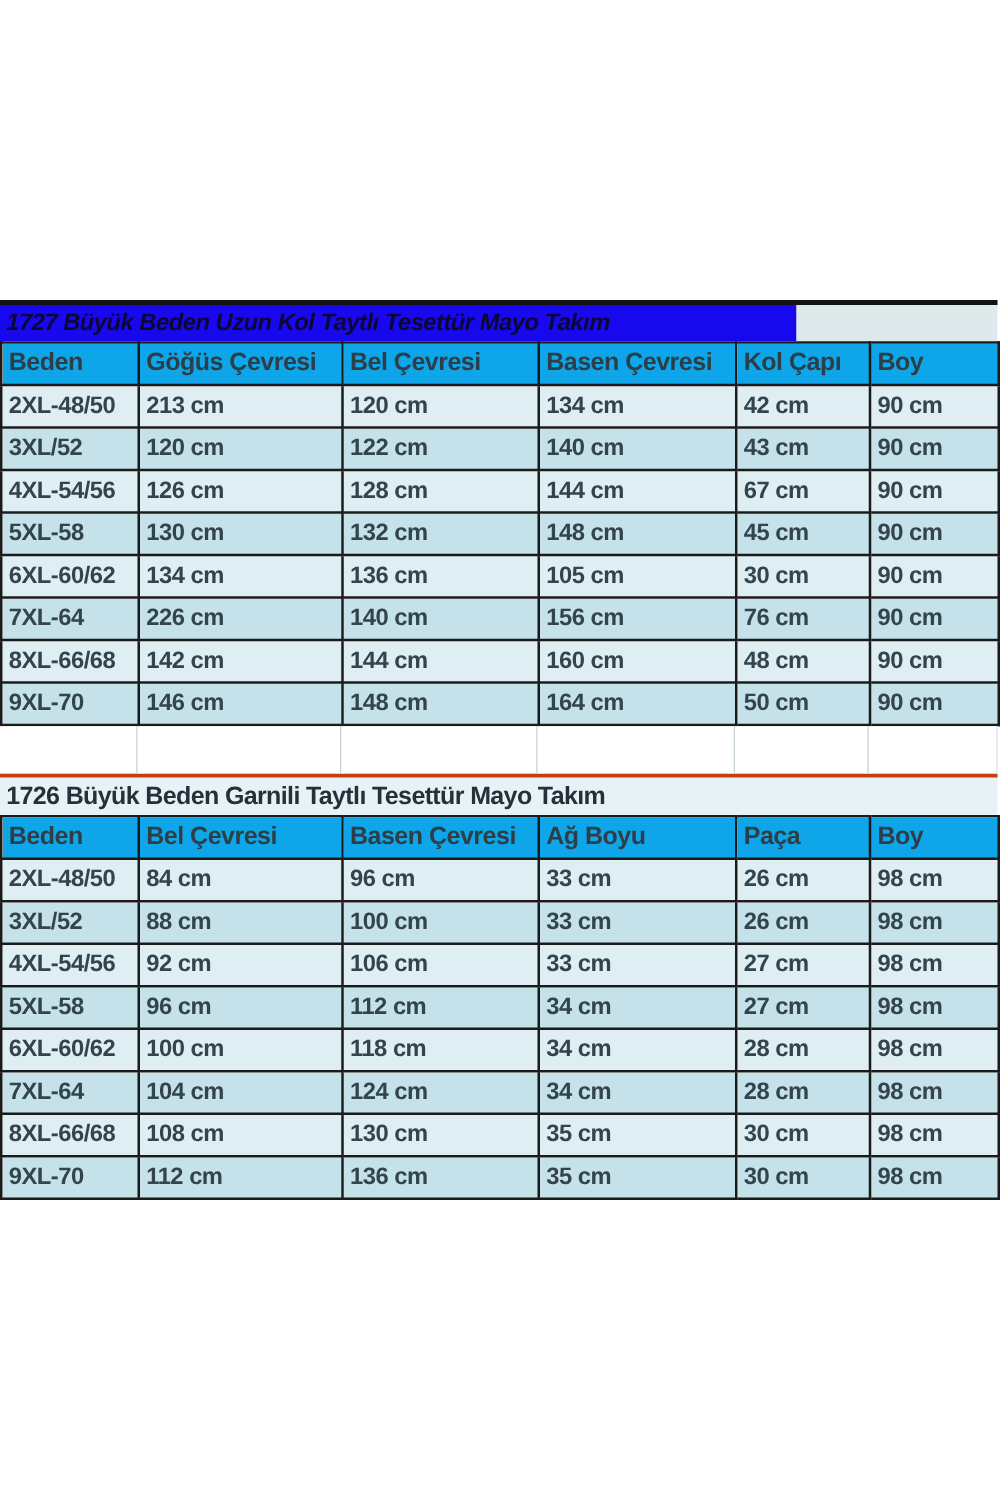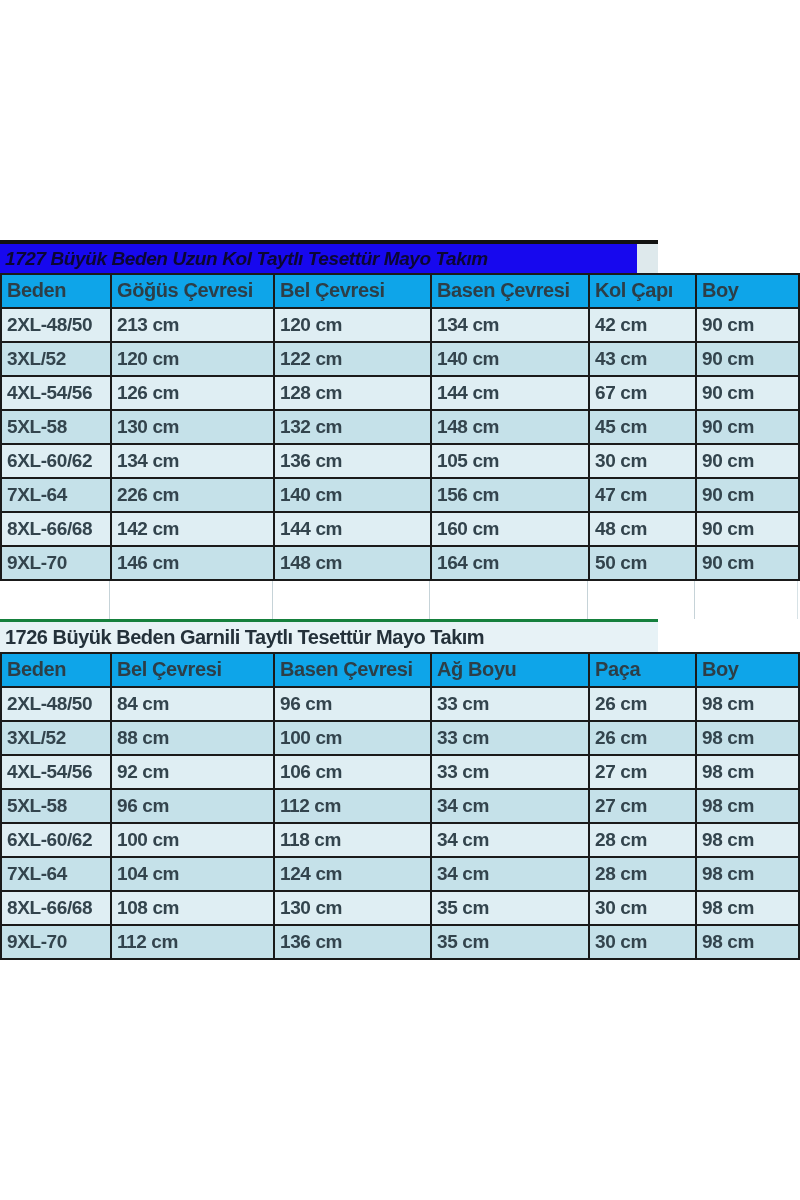--- a/index.html
+++ b/index.html
@@ -7,36 +7,36 @@
   body {
     width:800px; height:1200px;
     font-family:"Liberation Sans", sans-serif;
     position:relative; overflow:hidden;
   }
   .canvas { position:absolute; top:0; left:0; width:800px; height:1200px; background:#fff; }
   .sheet { position:absolute; top:240px; left:0; width:798px; }
 
   
   .title-row {
-    width:658px; height:33px; line-height:29px;
+    width:798px; height:33px; line-height:29px;
     white-space:nowrap; overflow:hidden;
   }
   .title-row-1 {
     border-top:4px solid #121212;
     background:#dee9ec;
   }
   .title-highlight {
     display:inline-block; height:29px; width:637px;
     background:#1708ee; color:#0c0733;
     font-weight:700; font-style:italic;
     font-size:19px; letter-spacing:-0.4px;
     padding-left:5px; overflow:hidden;
   }
   .title-row-2 {
-    border-top:3px solid #15803d;
+    border-top:3px solid #c2410c;
     background:#e7f2f6; height:33px; line-height:30px;
     font-weight:700; font-size:20px; letter-spacing:-0.5px;
     color:#24313a; padding-left:5px;
   }
 
   
   table { border-collapse:collapse; table-layout:fixed; width:798px; }
   col.c1{width:110px} col.c2{width:163px} col.c3{width:157px}
   col.c4{width:158px} col.c5{width:107px} col.c6{width:103px}
   th, td {
@@ -130,21 +130,21 @@
             <td>136 cm</td>
             <td>105 cm</td>
             <td>30 cm</td>
             <td>90 cm</td>
           </tr>
           <tr>
             <td>7XL-64</td>
             <td>226 cm</td>
             <td>140 cm</td>
             <td>156 cm</td>
-            <td>47 cm</td>
+            <td>76 cm</td>
             <td>90 cm</td>
           </tr>
           <tr>
             <td>8XL-66/68</td>
             <td>142 cm</td>
             <td>144 cm</td>
             <td>160 cm</td>
             <td>48 cm</td>
             <td>90 cm</td>
           </tr>

